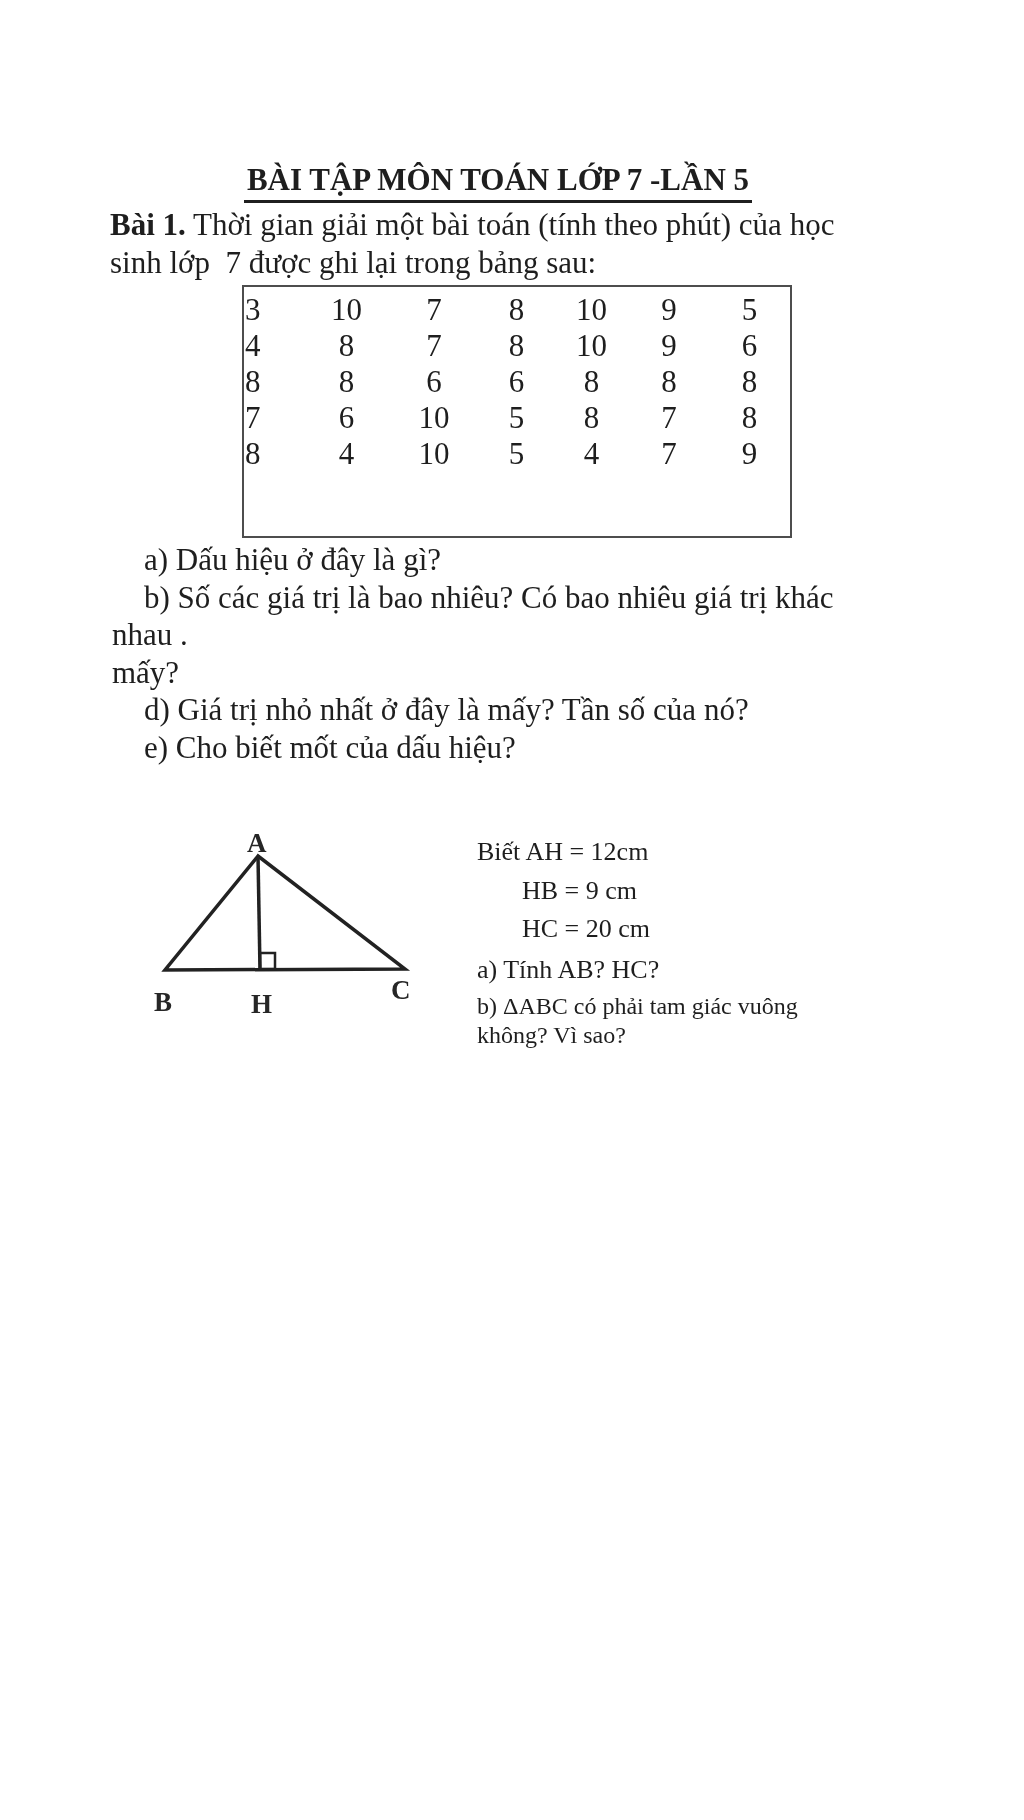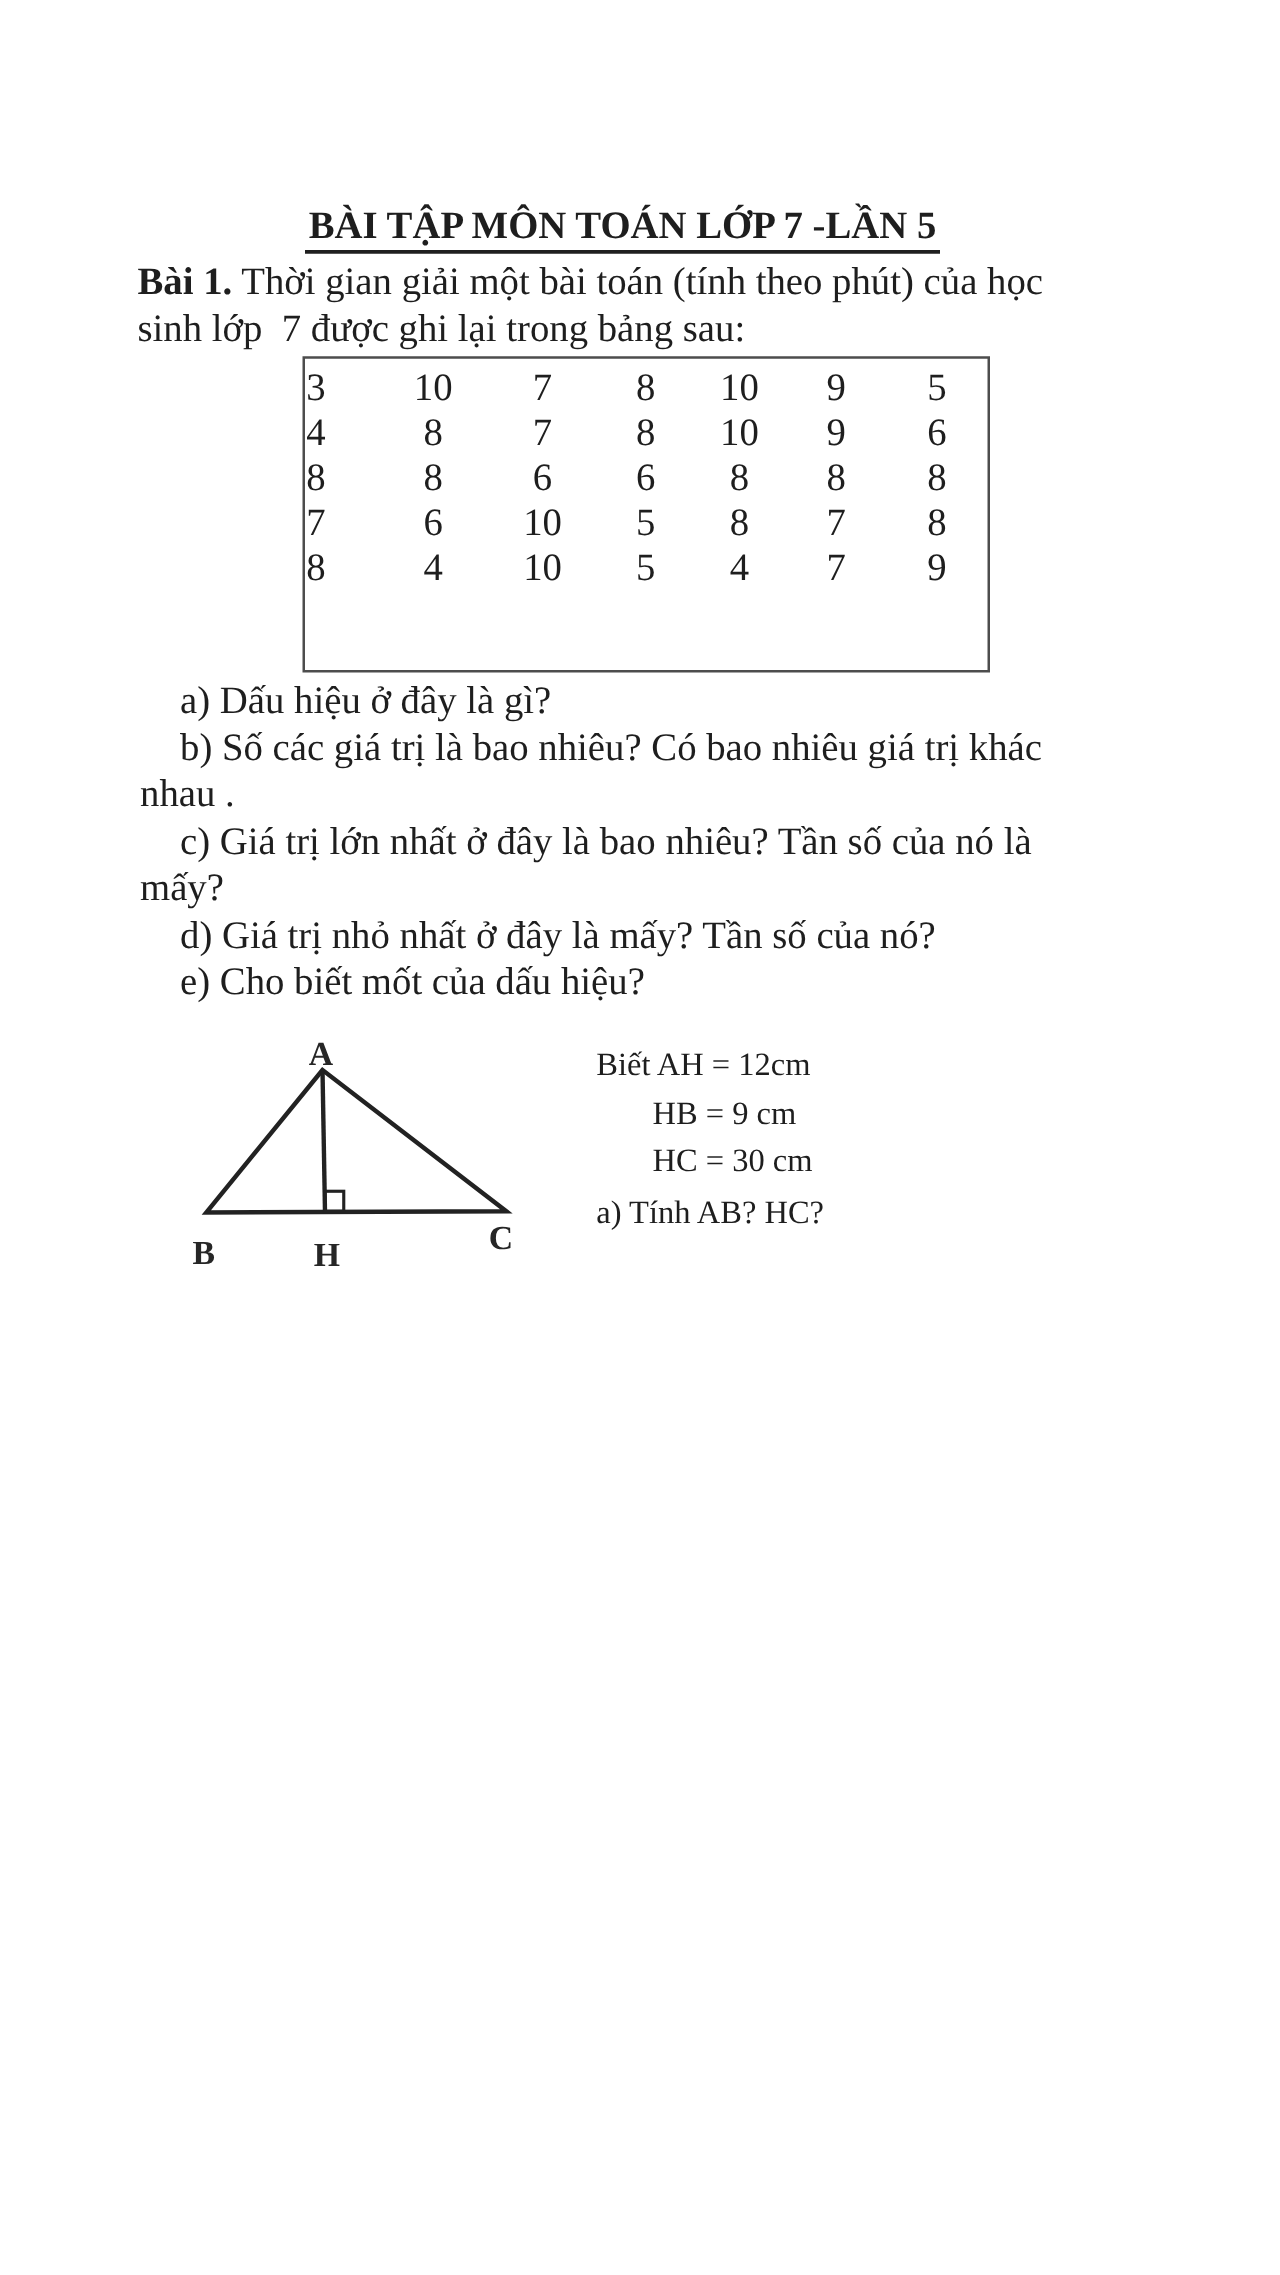--- a/index.html
+++ b/index.html
@@ -177,37 +177,40 @@
     <span class="tcell">5</span>
     <span class="tcell">4</span>
     <span class="tcell">7</span>
     <span class="tcell">9</span>
   </div>
 
   <div class="p1-questions">
     <div class="line indent">a) Dấu hiệu ở đây là gì?</div>
     <div class="line indent">b) Số các giá trị là bao nhiêu? Có bao nhiêu giá trị khác</div>
     <div class="line">nhau .</div>
-    <div class="line indent">c) Giá trị lớn nhất ở đây là bao nhiêu? Tần số của nó là</div>
     <div class="line">mấy?</div>
     <div class="line indent">d) Giá trị nhỏ nhất ở đây là mấy? Tần số của nó?</div>
     <div class="line indent">e) Cho biết mốt của dấu hiệu?</div>
   </div>
 
 
   <svg class="figure-svg" width="320" height="200" viewBox="0 0 320 200">
     <polygon points="138,28 45,142 285,141" fill="none" stroke="#222222" stroke-width="3.5" stroke-linejoin="miter"></polygon>
     <line x1="138" y1="28" x2="140" y2="142" stroke="#222222" stroke-width="3.5"></line>
     <rect x="140" y="125" width="15" height="16" fill="none" stroke="#222222" stroke-width="2.5"></rect>
     <text x="127" y="24">A</text>
     <text x="34" y="183">B</text>
     <text x="131" y="185">H</text>
     <text x="271" y="171">C</text>
   </svg>
 
   <div class="p2-right">
     <div class="line">Biết AH = 12cm</div>
     <div class="line given-indent">HB = 9 cm</div>
-    <div class="line given-indent">HC = 30 cm</div>
+    <div class="line given-indent">HC = 20 cm</div>
     <div class="line qa">a) Tính AB? HC?</div>
+    <div class="qb">
+      <div class="line">b) ΔABC có phải tam giác vuông</div>
+      <div class="line">không? Vì sao?</div>
+    </div>
   </div>
 
 </div>
 
 </body></html>

